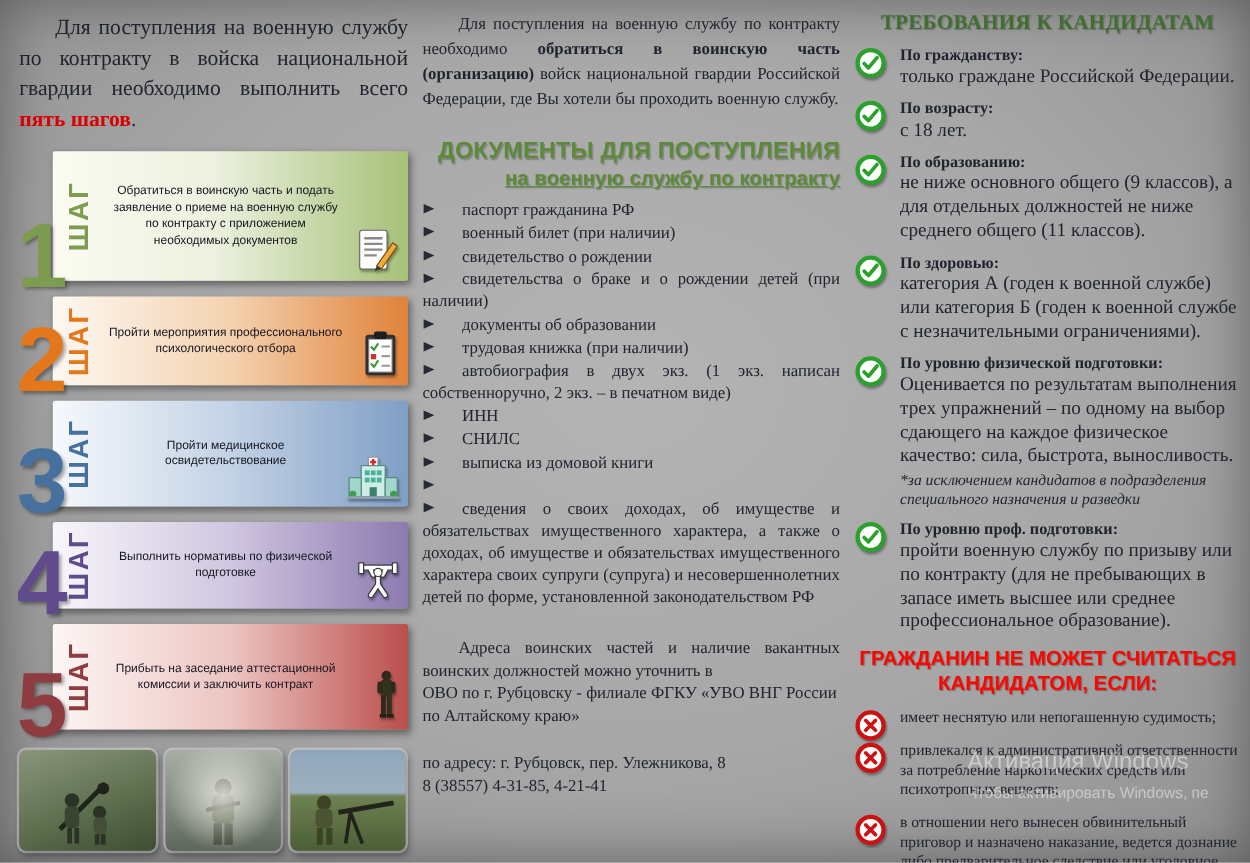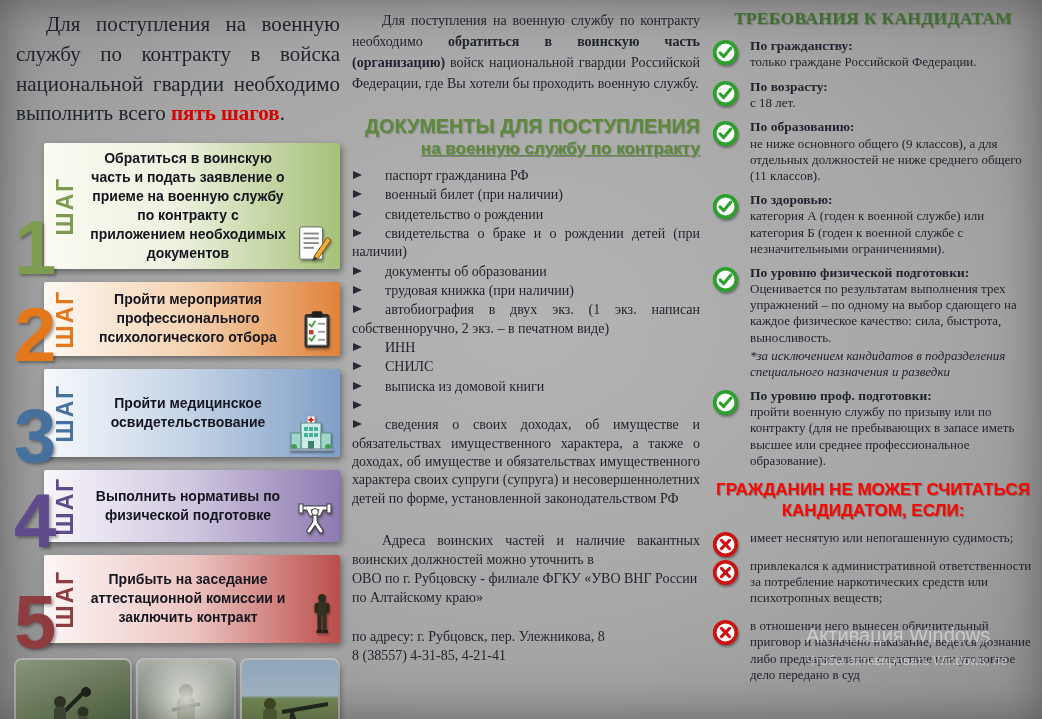--- a/index.html
+++ b/index.html
@@ -10,32 +10,32 @@
     background: radial-gradient(ellipse at 50% 45%, #b4b4b4 0%, #a7a7a7 55%, #909090 100%);
     box-shadow: inset 0 0 46px rgba(50,50,50,.55);
     color:#20242e;
   }
   
   .col-left  { position:absolute; left:16px;  top:10px; width:324px; }
   .col-mid   { position:absolute; left:352px; top:10px; width:348px; }
   .col-right { position:absolute; left:712px; top:8px;  width:322px; }
 
   
-  .intro-left { font-size:21px; line-height:1.42; text-align:justify; text-indent:30px; }
+  .intro-left { font-size:18px; line-height:1.42; text-align:justify; text-indent:30px; }
   .intro-left .hl { color:#d90000; font-weight:bold; }
 
   .steps { margin-top:14px; }
   .step-row { position:relative; margin-left:28px; margin-bottom:13px; }
   .step-card {
     position:relative; display:flex; align-items:center; justify-content:center;
     padding:6px 54px 6px 46px; border-radius:2px;
     box-shadow:2px 3px 6px rgba(35,35,35,.5);
   }
-  .step-text { font-family:"Liberation Sans", sans-serif; font-weight:bold;
-    font-size:14px; line-height:1.35; text-align:center; color:#15151f; }
+  .step-text { font-family:"Liberation Sans", sans-serif; font-weight:normal;
+    font-size:10px; line-height:1.35; text-align:center; color:#15151f; }
   .step-num {
     position:absolute; left:-30px; bottom:-12px; z-index:2;
     font-family:"Liberation Sans", sans-serif; font-weight:bold;
     font-size:76px; line-height:.85; text-shadow:2px 2px 3px rgba(0,0,0,.35);
   }
   .step-shag {
     position:absolute; left:8px; top:50%;
     transform:translateY(-50%) rotate(180deg);
     writing-mode:vertical-rl;
     font-family:"Liberation Sans", sans-serif; font-weight:bold;
@@ -80,21 +80,21 @@
   .addr-gap { margin-top:21px; }
 
   
   .req-title { text-align:center; font-family:Liberation Serif, serif;
     font-weight:bold; font-size:17.5px; color:#3f6f2f; letter-spacing:.3px;
     text-shadow:1px 1px 1px rgba(40,40,40,.3); margin-bottom:9px; }
   .req-item, .deny-item { position:relative; padding-left:38px; margin-bottom:8px; }
   .mark { position:absolute; left:0; top:1px; line-height:0;
     filter:drop-shadow(1px 2px 1px rgba(0,0,0,.35)); }
   .req-heading { font-weight:bold; font-size:13.5px; line-height:1.22; }
-  .req-body { font-size:13px; line-height:1.24; }
+  .req-body { font-size:16px; line-height:1.24; }
   .req-note { font-size:13px; line-height:1.24; font-style:italic; margin-top:2px; }
   .req-note:empty { display:none; }
   .deny-title { text-align:center; font-family:"Liberation Sans", sans-serif;
     font-weight:bold; font-size:17px; line-height:1.22; color:#fb0600;
     text-shadow:1px 1px 1px rgba(60,0,0,.35); margin:11px 0 9px; }
   .deny-body { font-size:13px; line-height:1.26; }
   .deny-item { margin-bottom:11px; }
 
   
   .winwm { position:absolute; left:806px; top:624px; z-index:5;

